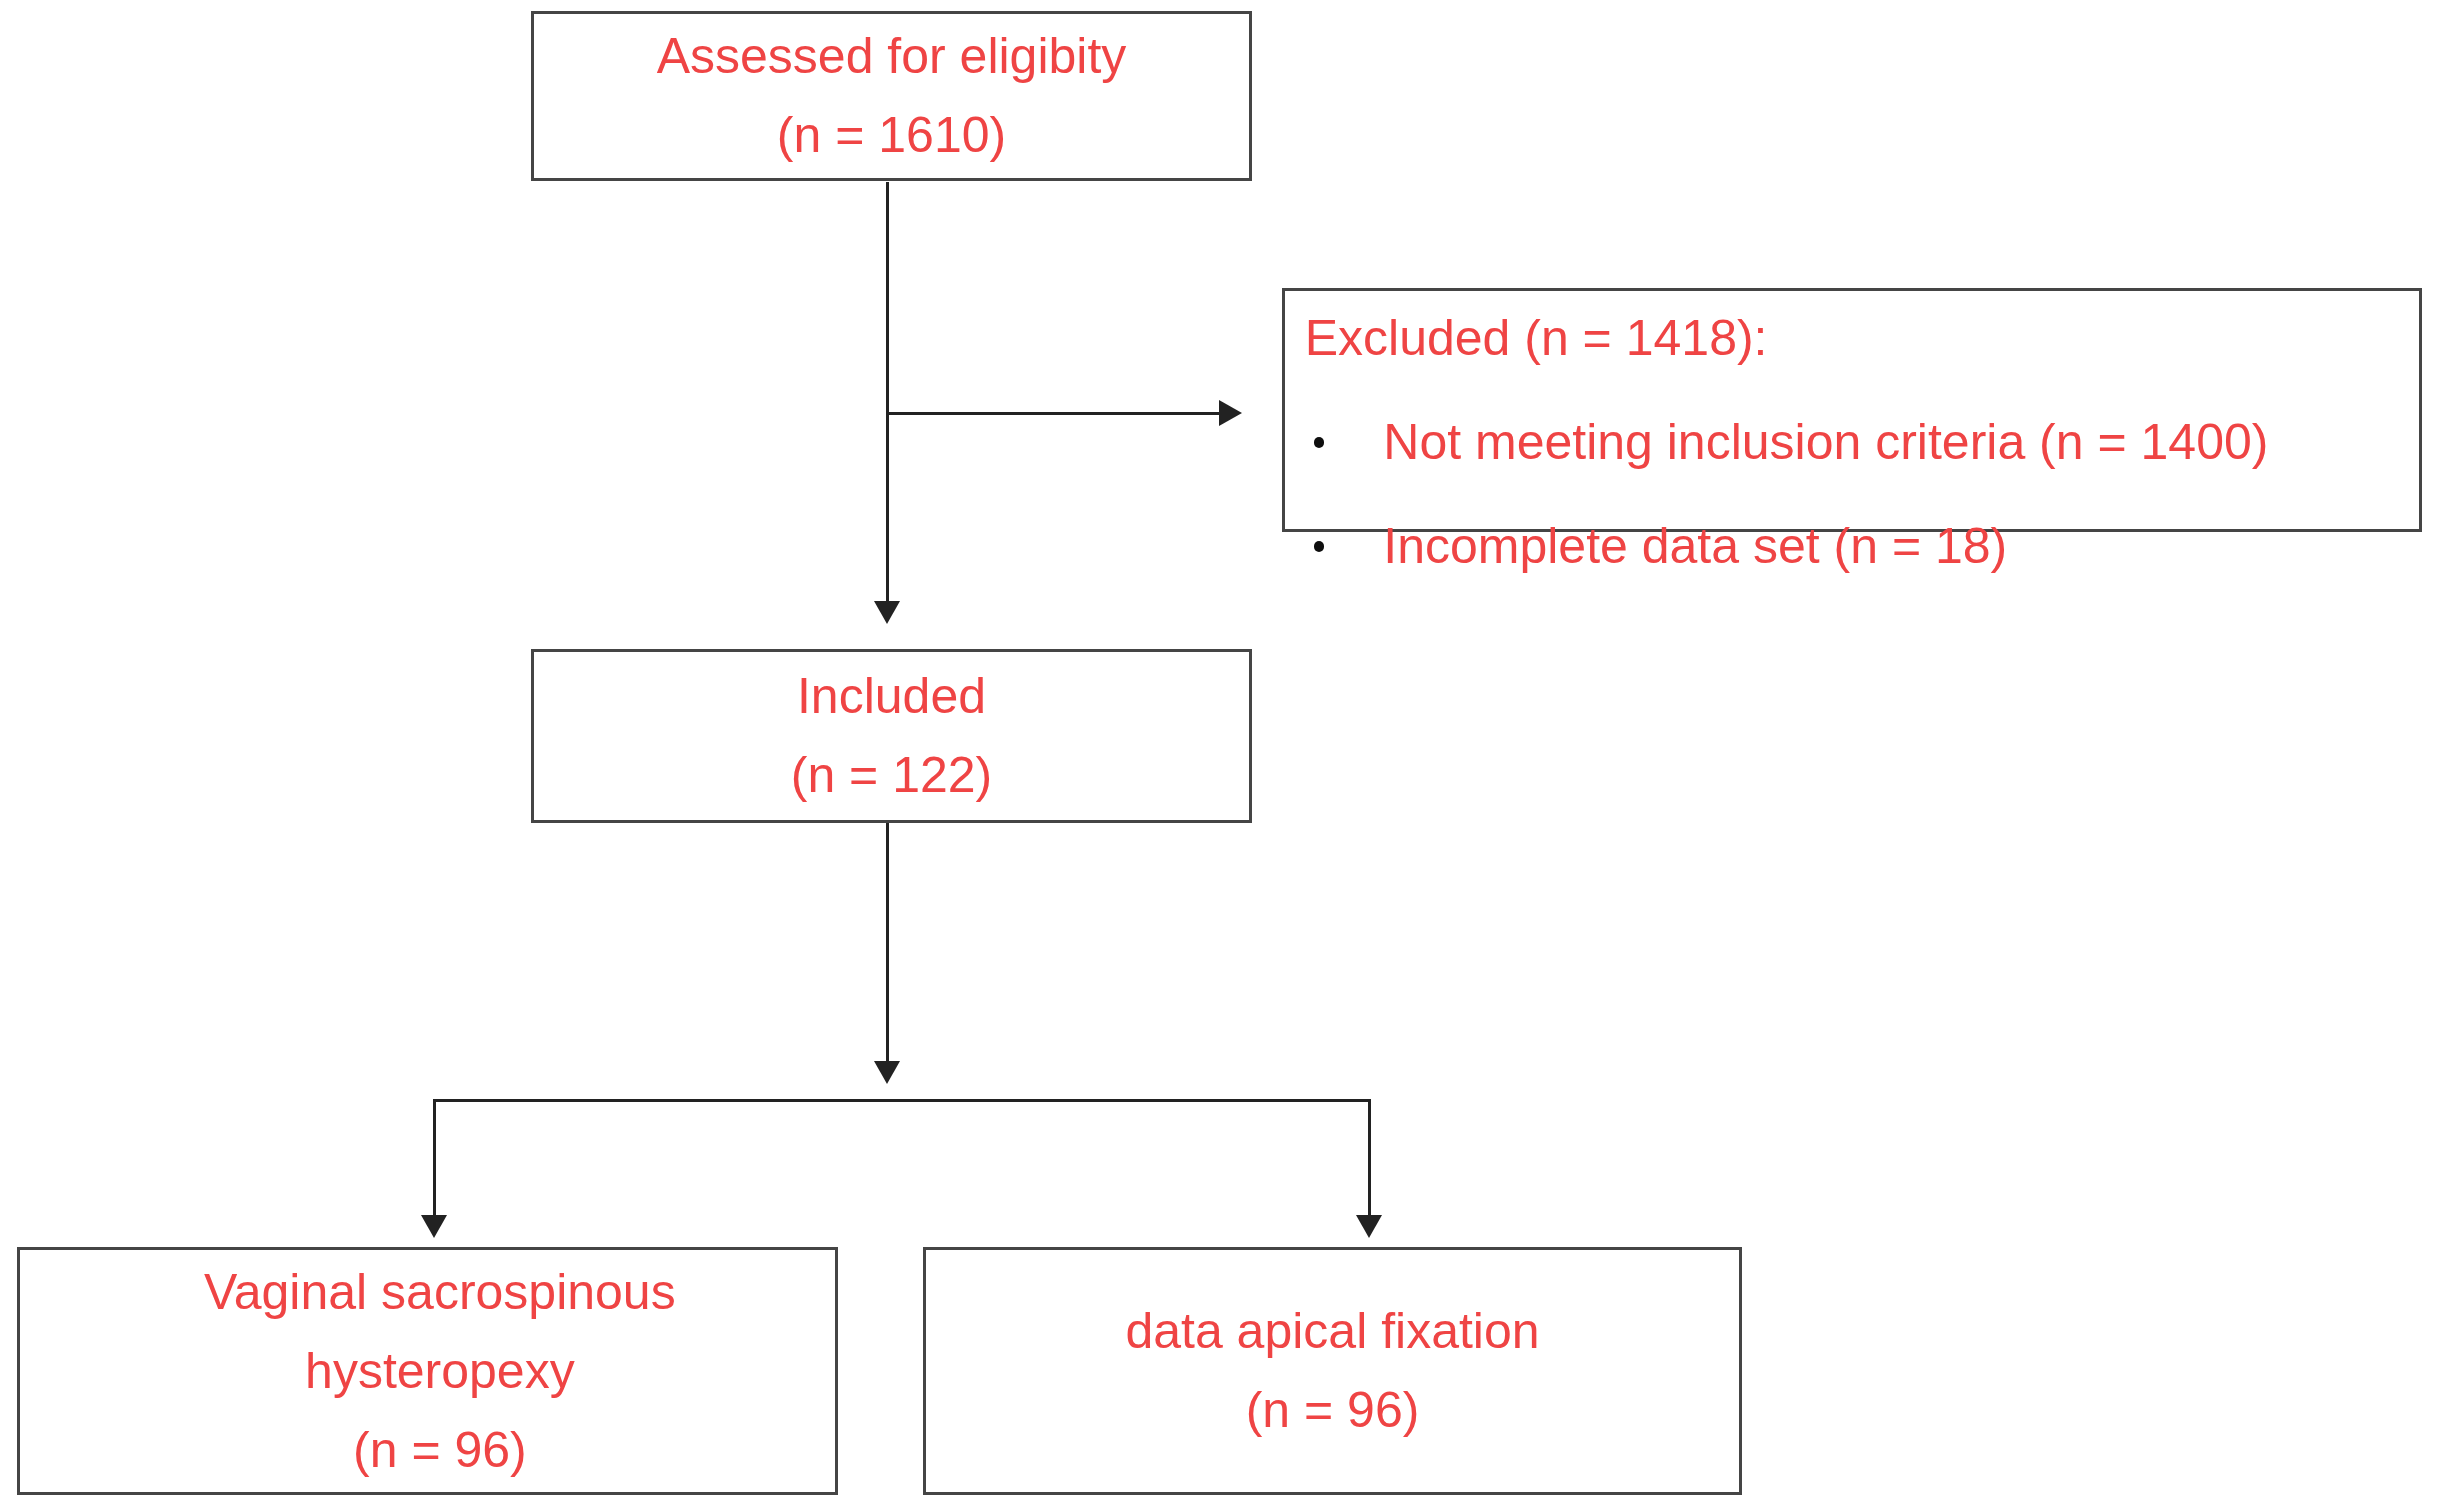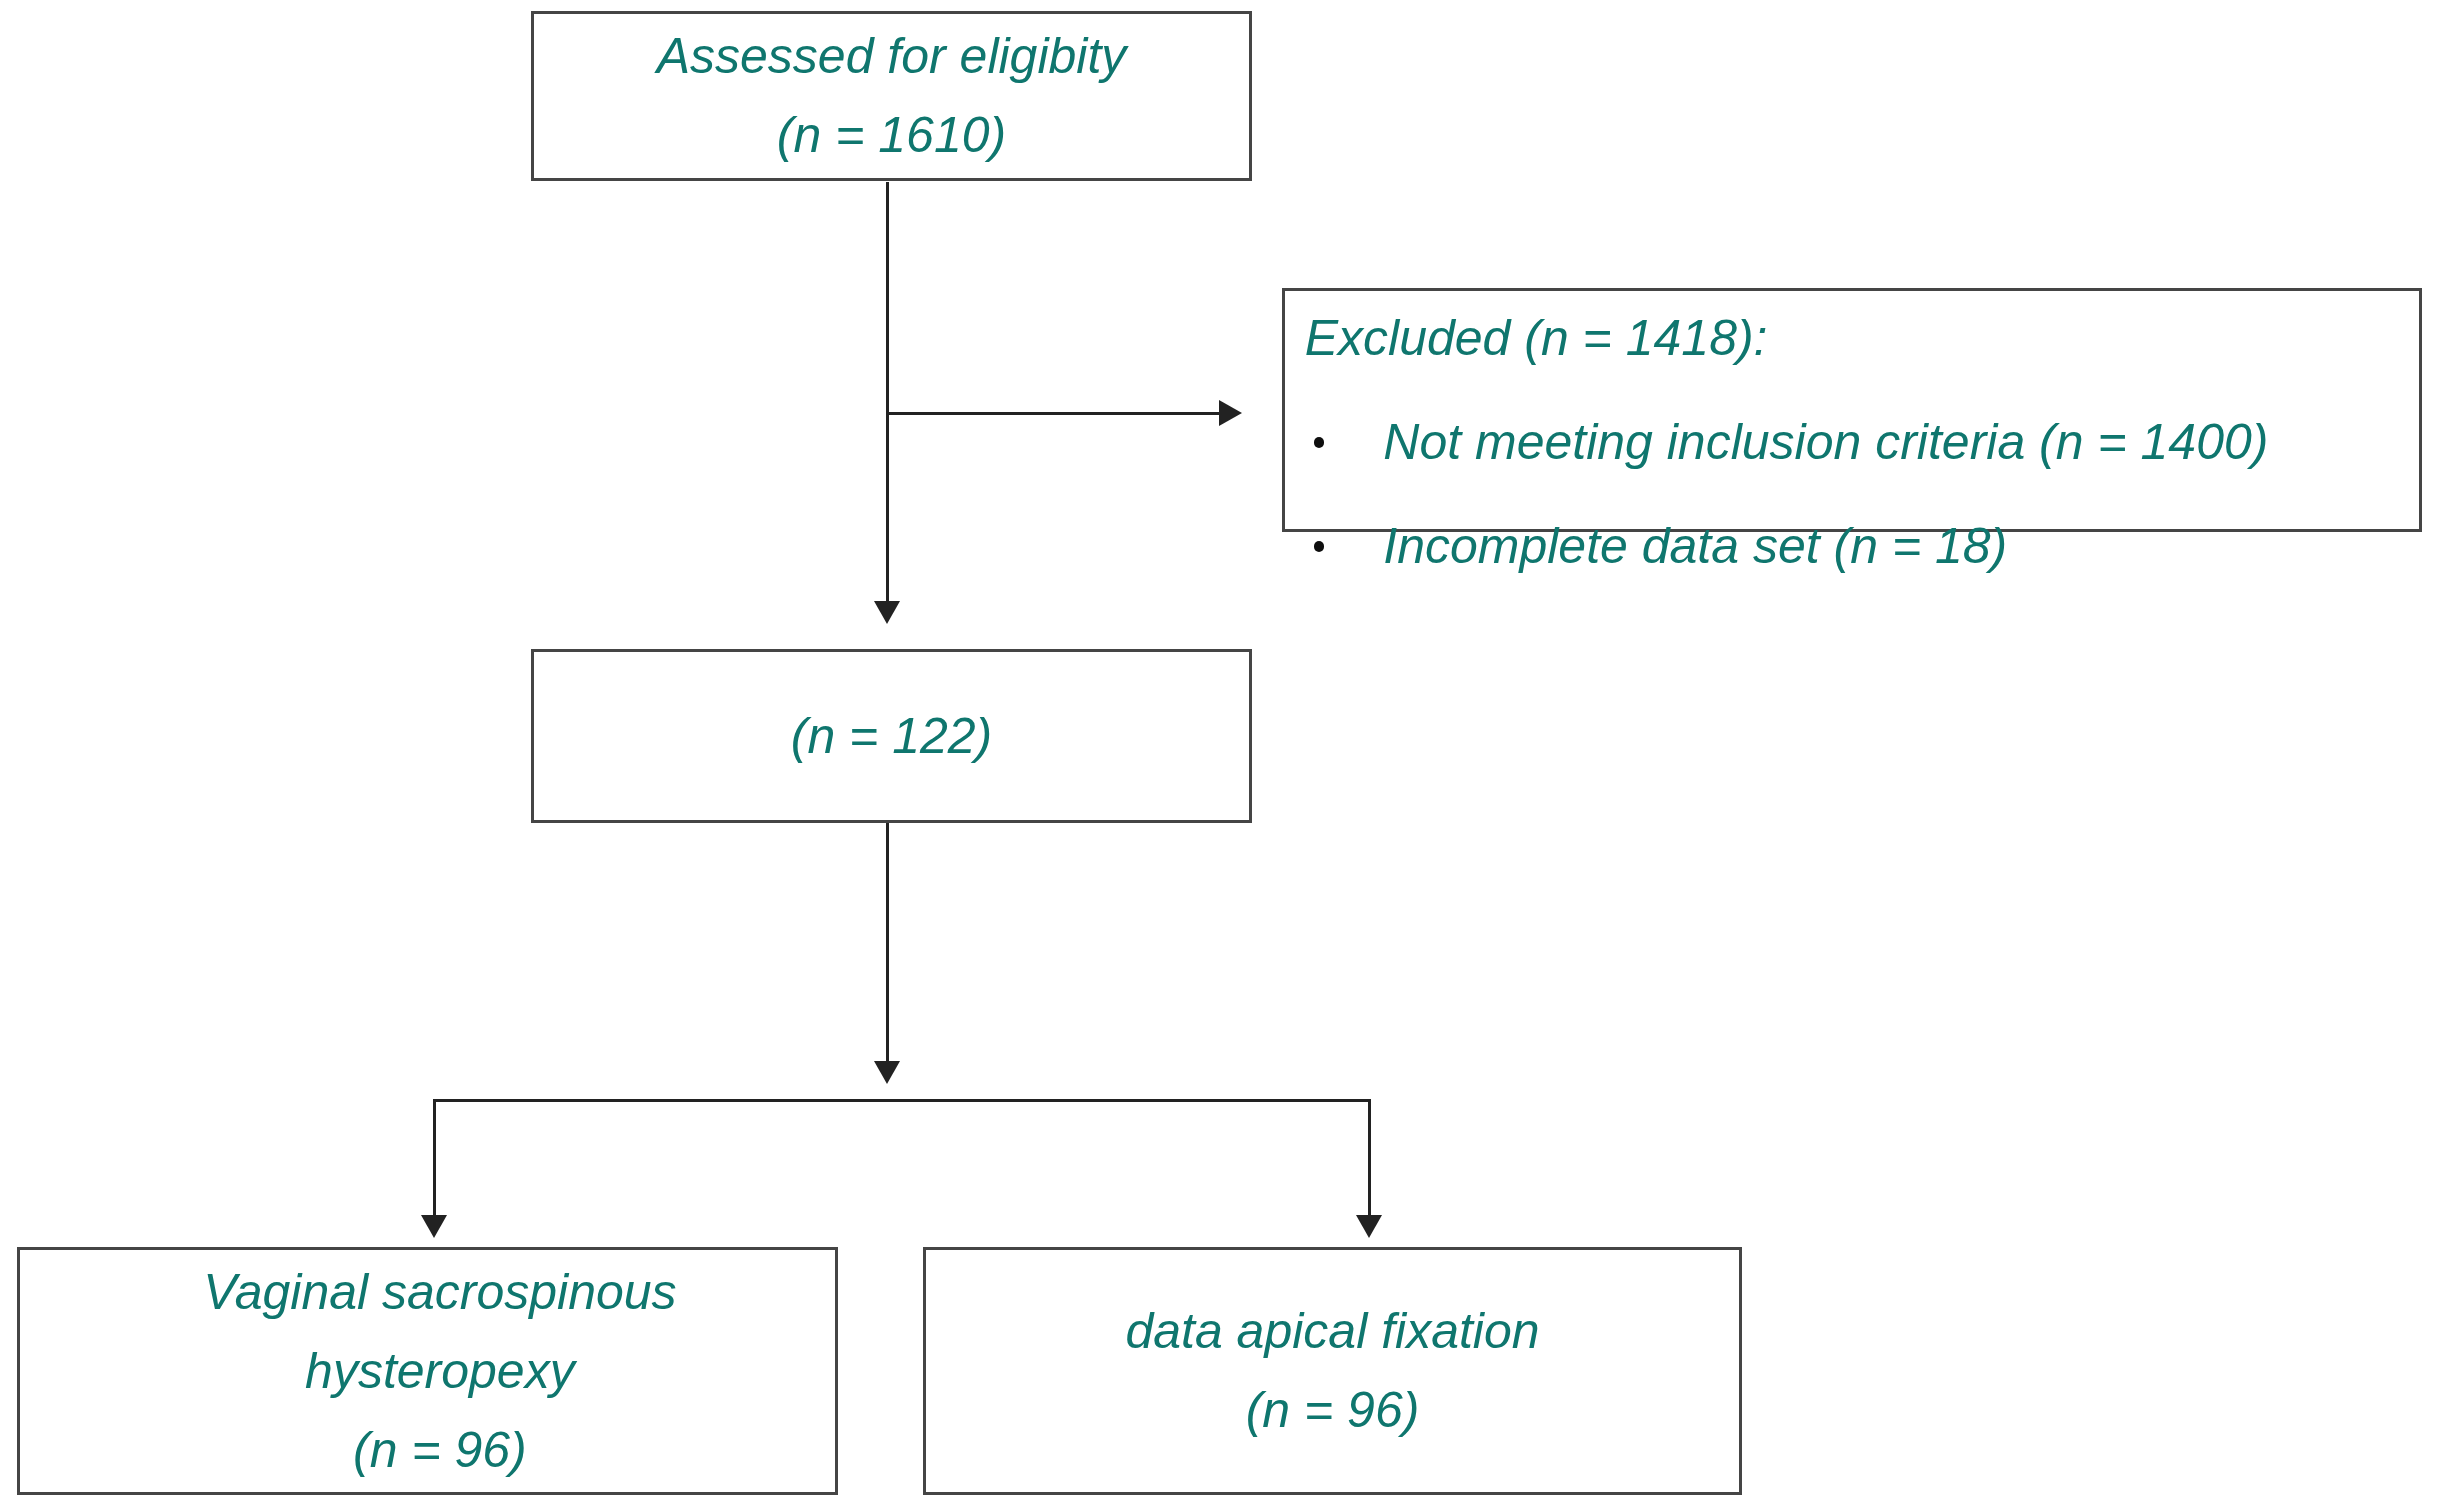--- a/index.html
+++ b/index.html
@@ -2,23 +2,22 @@
 <html style="font-size:12px"><head>
 <meta charset="utf-8">
 <style>
   html, body { margin: 0; padding: 0; background: #ffffff; }
   #canvas {
     position: relative;
     width: 2438px;
     height: 1506px;
     background: #ffffff;
     font-family: "Liberation Sans", sans-serif;
-    color: #0f766e;
+    color: #ef4444;
     overflow: hidden;
-    font-style: italic;
   }
   .node {
     position: absolute;
     box-sizing: border-box;
     border: 3px solid #454545;
     background: #ffffff;
     display: flex;
     flex-direction: column;
     justify-content: center;
     text-align: center;
@@ -105,20 +104,21 @@
       <span class="bullet-dot"></span>
       <span class="bullet-text">Not meeting inclusion criteria (n = 1400)</span>
     </div>
     <div class="bullet-row">
       <span class="bullet-dot"></span>
       <span class="bullet-text">Incomplete data set (n = 18)</span>
     </div>
   </div>
 
   <div class="node" id="box-included">
+    <div>Included</div>
     <div>(n = 122)</div>
   </div>
 
   <div class="node" id="box-arm-left">
     <div>Vaginal sacrospinous</div>
     <div>hysteropexy</div>
     <div>(n = 96)</div>
   </div>
 
   <div class="node" id="box-arm-right">

